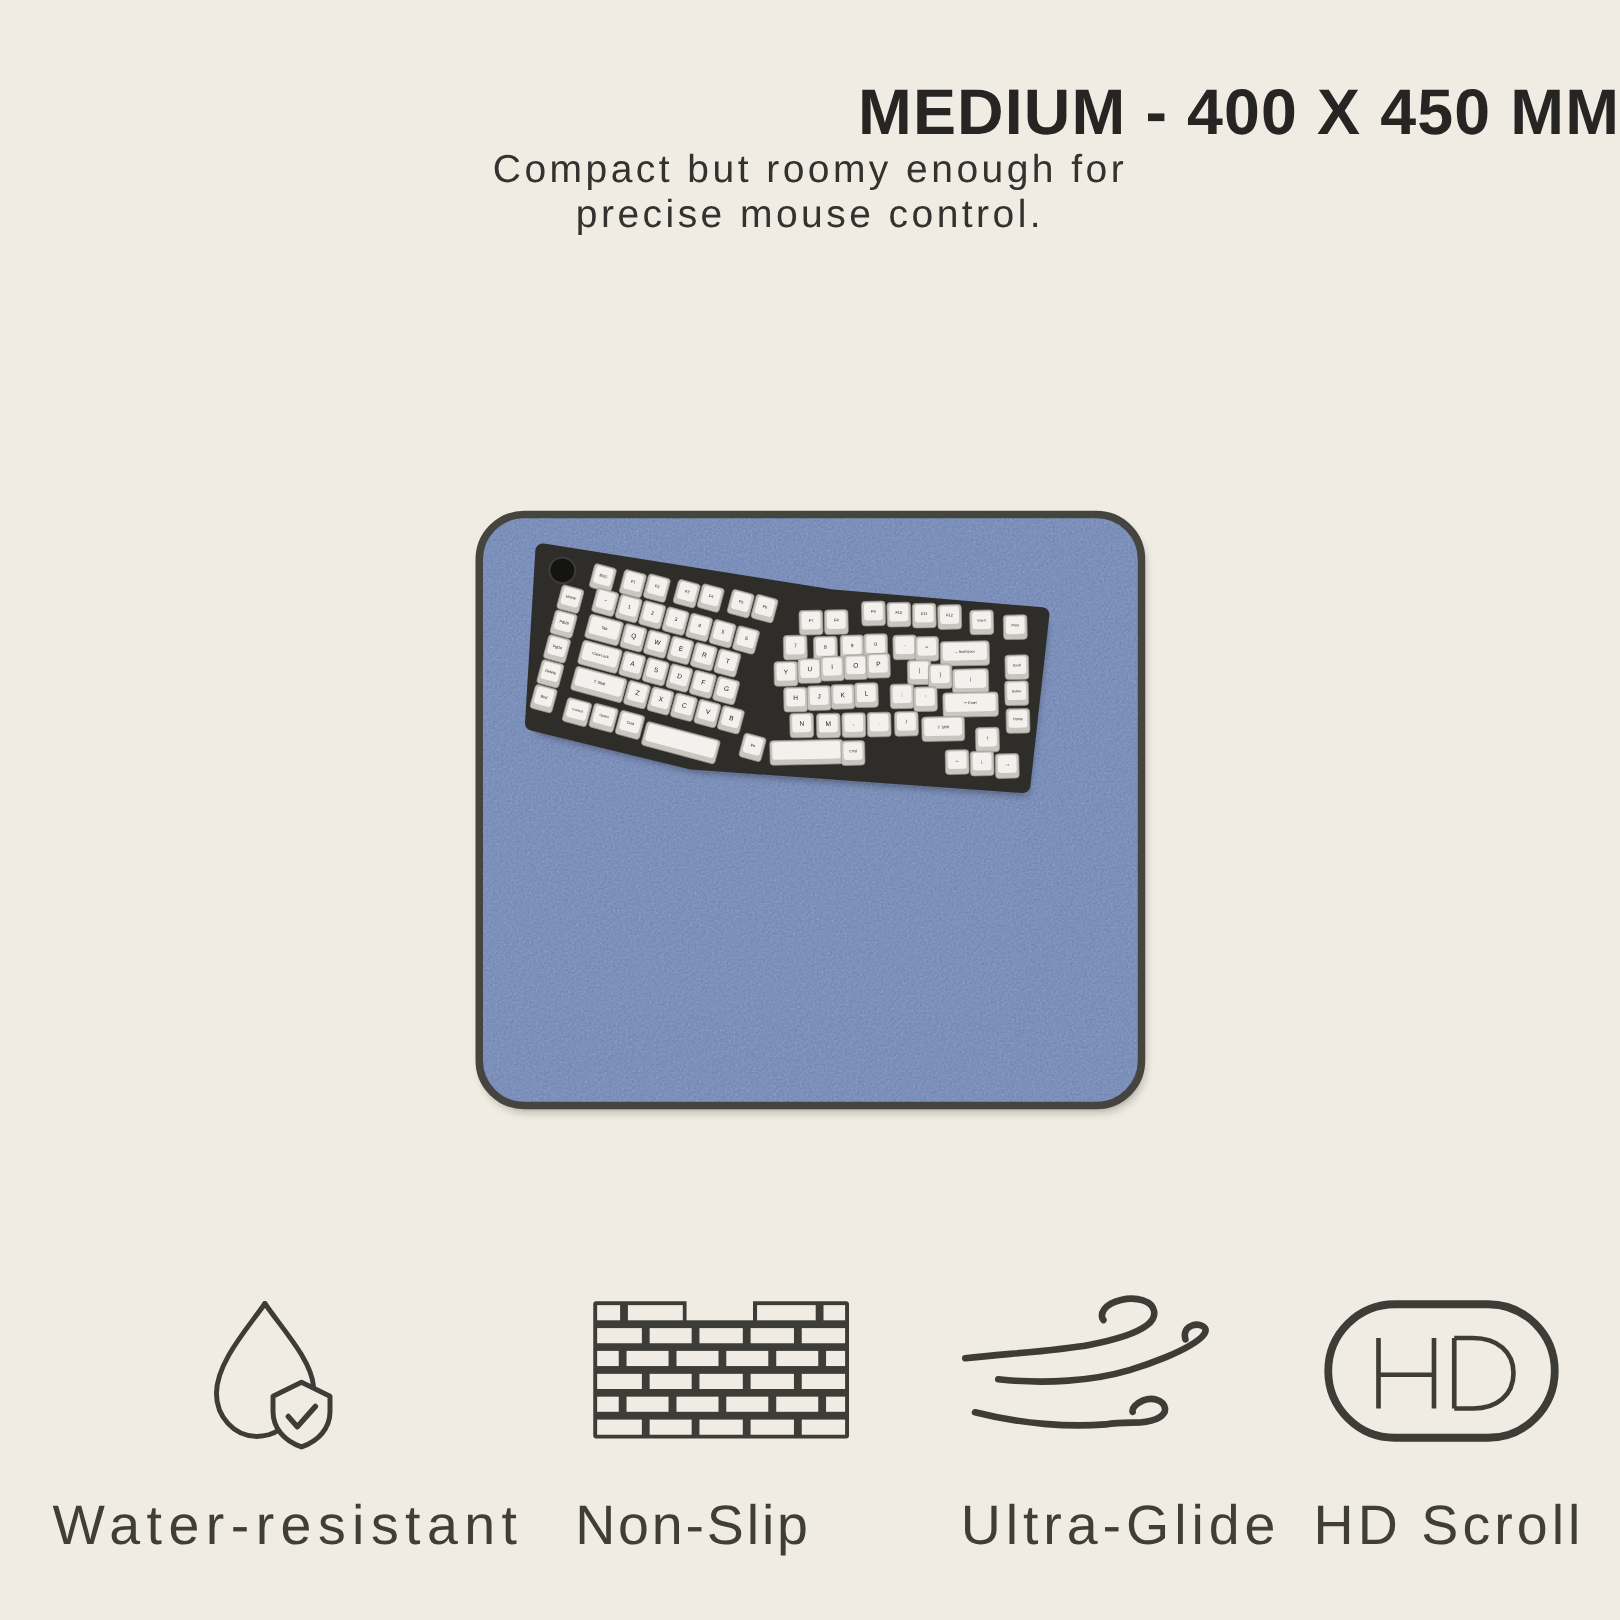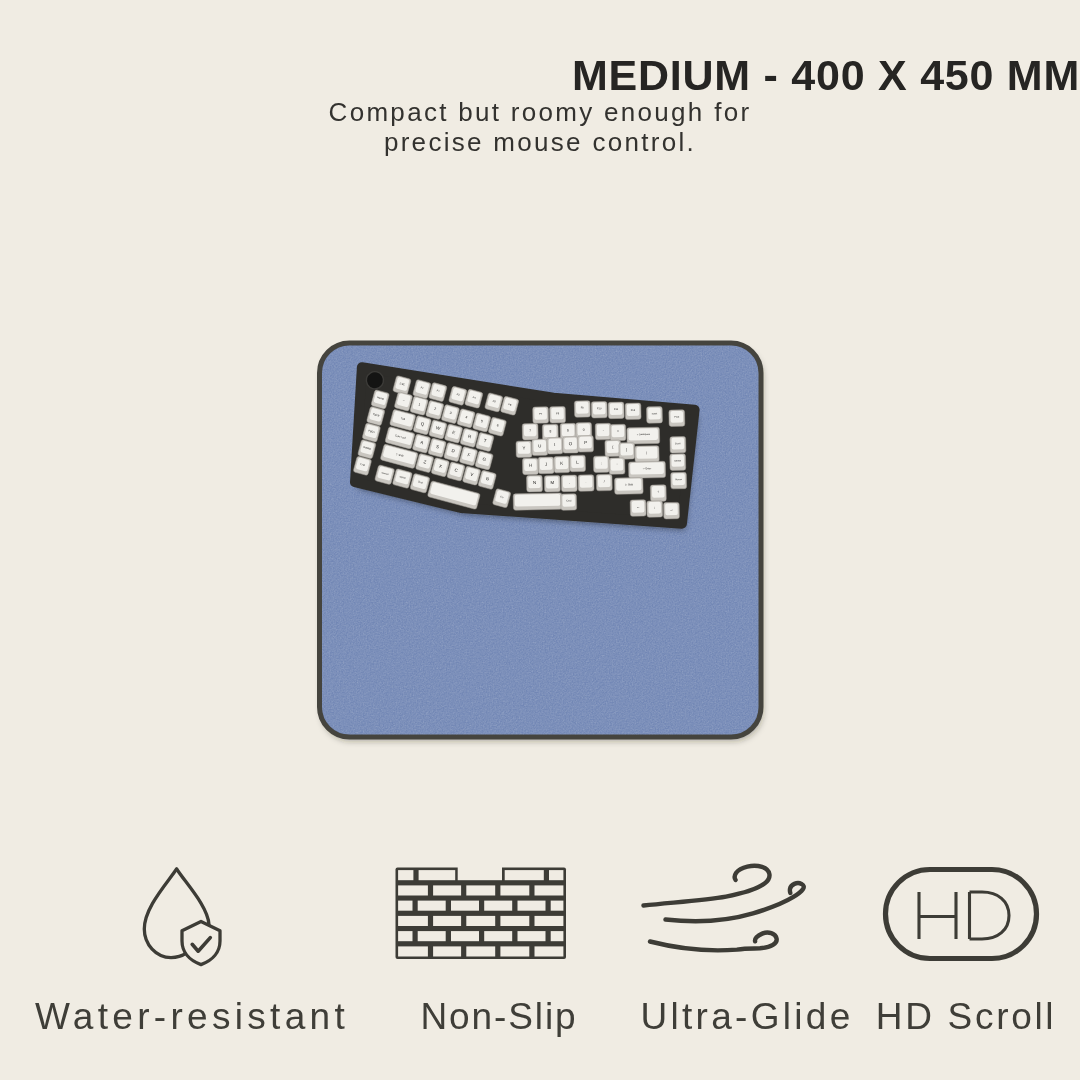--- a/index.html
+++ b/index.html
@@ -634,17 +634,17 @@
 
   <rect x="7.5" y="9.5" width="151" height="89" rx="44.5" fill="none" stroke="#3d3c36" stroke-width="5.2"></rect>
 
   <path d="M 41 32 L 41 79 M 78 32 L 78 79 M 41 56.5 L 78 56.5" fill="none" stroke="#3d3c36" stroke-width="3.1"></path>
 
   <path d="M 91.5 32 L 91.5 79 M 91.5 32 L 104 32 C 120 32 131 41 131 55.5 C 131 70 120 79 104 79 L 91.5 79" fill="none" stroke="#3d3c36" stroke-width="3.1"></path>
 </svg>
 
 <div class="lbl" style="left:192px;letter-spacing:4.3px">Water-resistant</div>
 
-<div class="lbl" style="left:499px;letter-spacing:1.9px">Non-Slip</div>
+<div class="lbl" style="left:462px;letter-spacing:1.9px">Non-Slip</div>
 
 <div class="lbl" style="left:747px;letter-spacing:3.3px">Ultra-Glide</div>
 
 <div class="lbl" style="left:966px;letter-spacing:2.7px">HD Scroll</div>
 
 </body></html>

